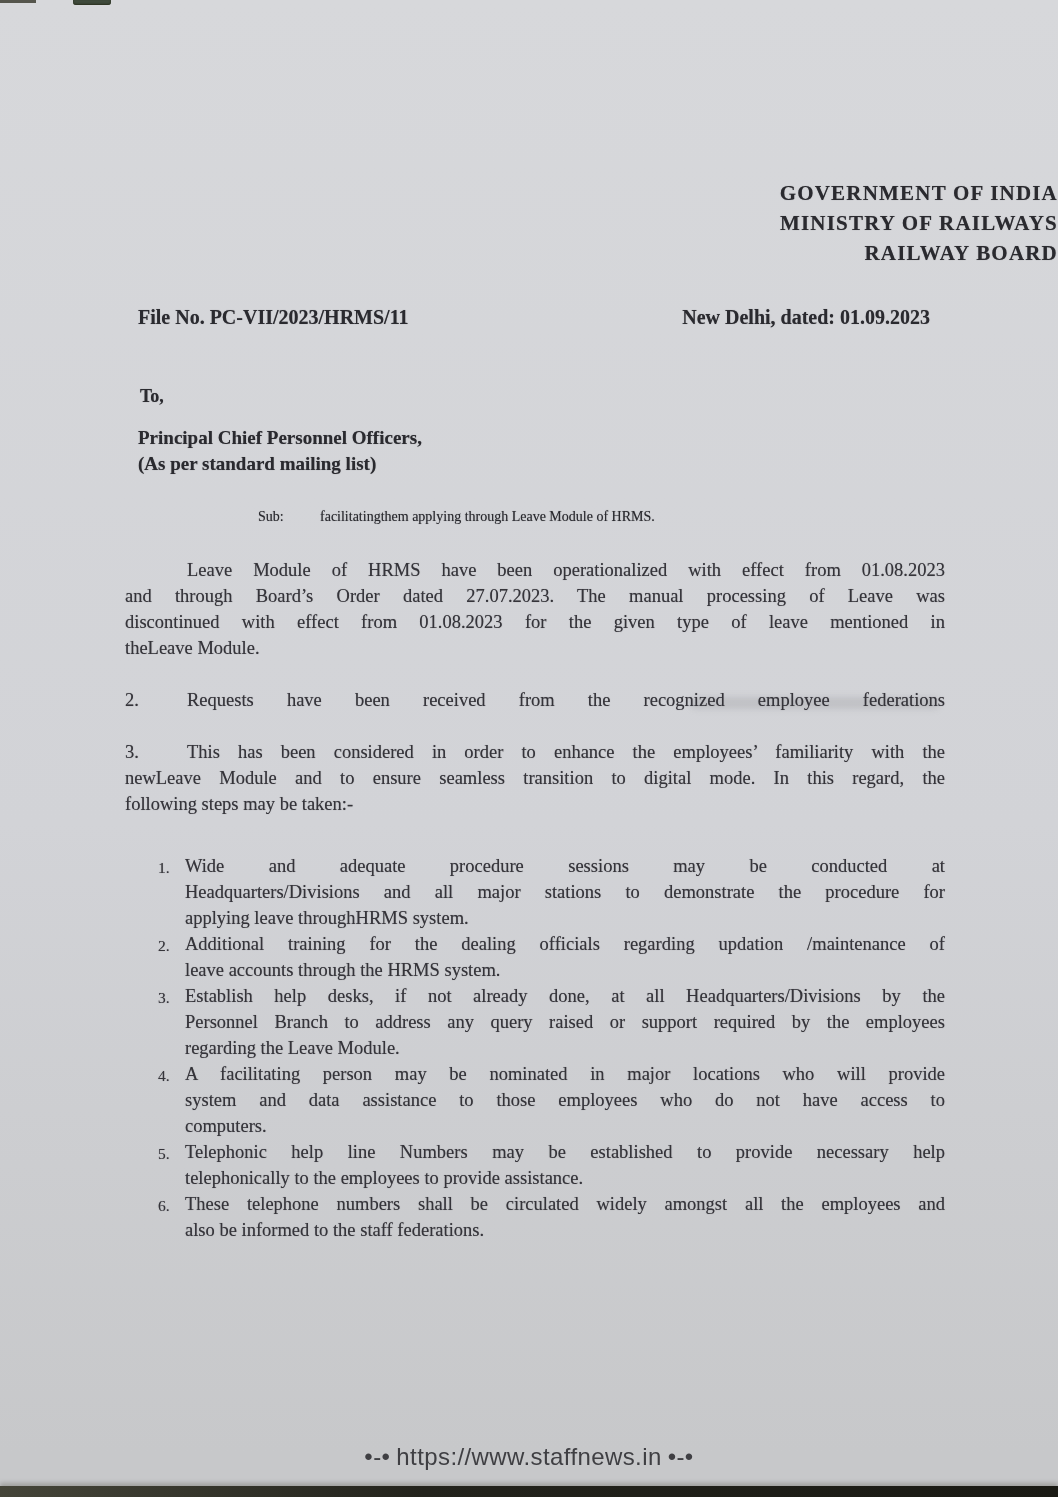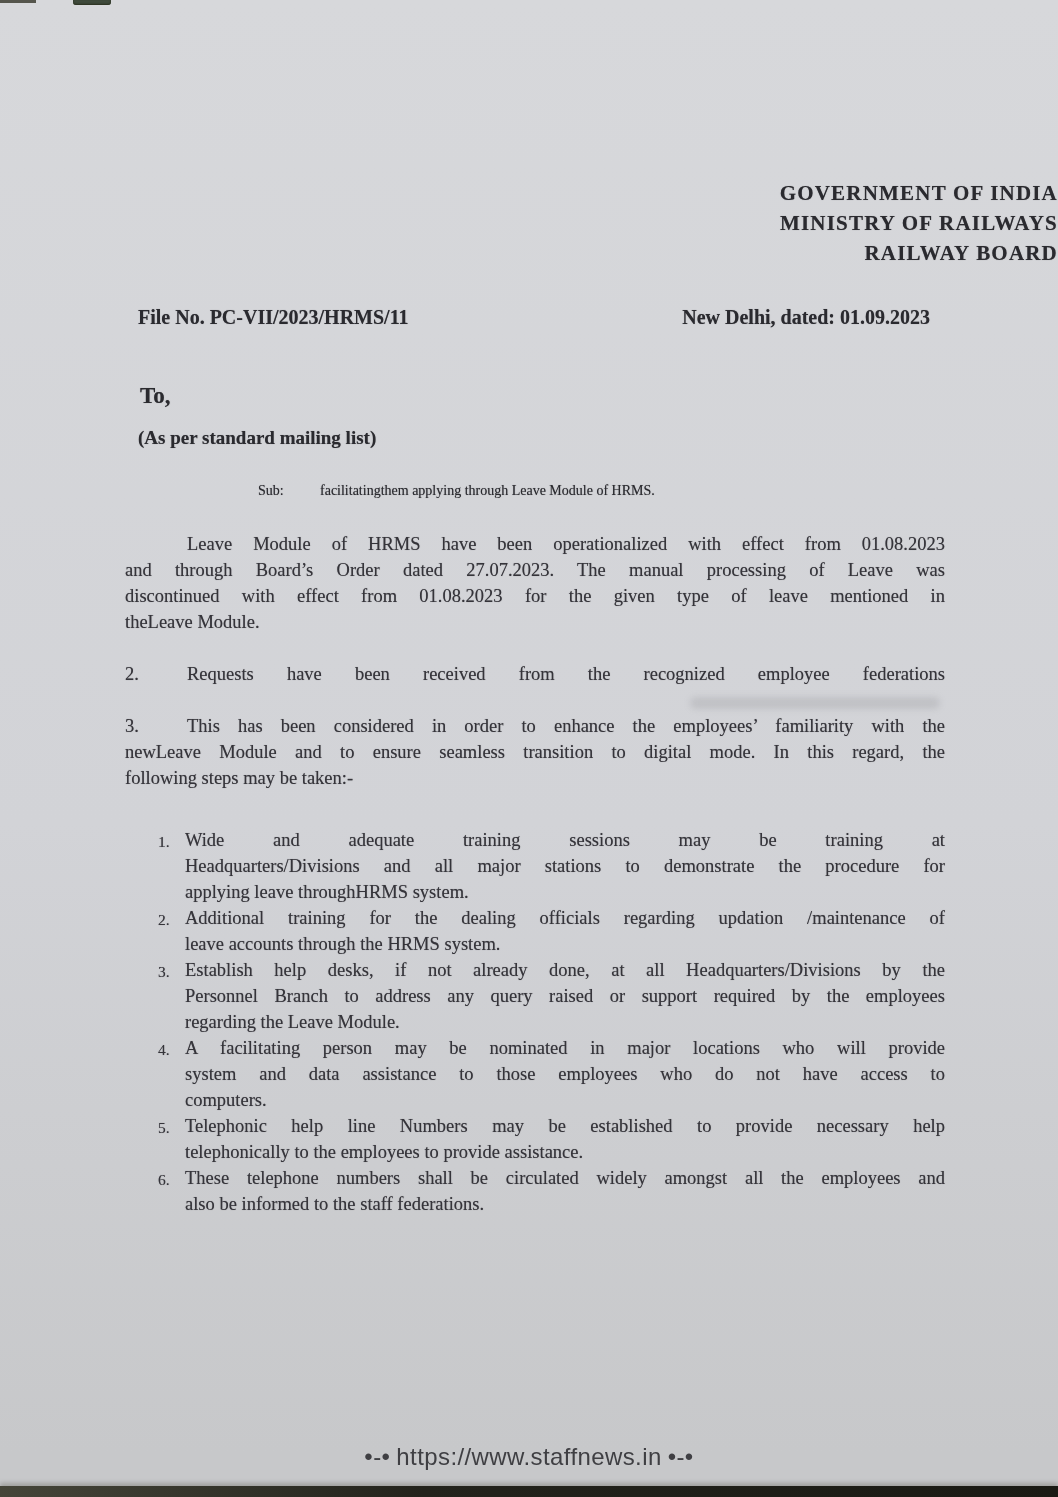--- a/index.html
+++ b/index.html
@@ -10,21 +10,21 @@
     background: linear-gradient(180deg, var(--paper-top,#d7d8db) 0%, var(--paper-mid,#d2d3d7) 55%, var(--paper-bottom,#c7c8ca) 97%);
     font-family: "Liberation Serif", serif;
     color: var(--ink,#35343a);
   }
   .page { padding-top: 178px; text-shadow: 0 0 0.8px rgba(55,54,60,0.55); }
 
   .title-block { text-align: right; font-weight: bold; font-size: 21px; line-height: 30px; letter-spacing: 1.2px; color: var(--heading-ink,#2a2a2f); }
 
   .file-row { display: flex; justify-content: space-between; margin: 38px 128px 0 138px; font-weight: bold; font-size: 20px; color: var(--heading-ink,#2a2a2f); }
 
-  .to-label { margin: 54px 0 0 140px; font-weight: bold; font-size: 23px; line-height: 26px; color: var(--heading-ink,#2a2a2f); }
+  .to-label { margin: 54px 0 0 140px; font-weight: bold; font-size: 18px; line-height: 26px; color: var(--heading-ink,#2a2a2f); }
   .addressee { margin: 16px 0 0 138px; font-weight: bold; font-size: 19px; line-height: 26px; color: var(--heading-ink,#2a2a2f); }
 
   .subject { position: relative; margin: 26px 118px 0 258px; padding-left: 62px; font-weight: normal; font-size: 14px; line-height: 28px; color: var(--heading-ink,#2a2a2f); }
   .subject-label { position: absolute; left: 0; top: 0; }
 
   .body-para { position: relative; margin: 26px 113px 0 125px; font-size: 18.5px; line-height: 26px; }
   .steps { margin: 36px 113px 0 185px; font-size: 18.5px; line-height: 26px; }
   .step { position: relative; }
   .snum { position: absolute; left: -27px; top: 2px; font-size: 15.5px; }
   .pnum { display: inline-block; width: 62px; }
@@ -57,20 +57,21 @@
   </div>
 
   <div class="file-row">
     <span>File No. PC-VII/2023/HRMS/11</span>
     <span>New Delhi, dated: 01.09.2023</span>
   </div>
 
   <div class="to-label">To,</div>
 
   <div class="addressee">
+    <div>Principal Chief Personnel Officers,</div>
     <div>(As per standard mailing list)</div>
   </div>
 
   <div class="subject">
     <span class="subject-label">Sub:</span>
     <div class="ll">facilitatingthem applying through Leave Module of HRMS.</div>
   </div>
 
   <div class="body-para">
     <div class="jl indent">Leave Module of HRMS have been operationalized with effect from 01.08.2023</div>
@@ -86,21 +87,21 @@
   <div class="body-para">
     <div class="jl"><span class="pnum">3.</span><span>This has been considered in order to enhance the employees’ familiarity with the</span></div>
     <div class="jl">newLeave Module and to ensure seamless transition to digital mode. In this regard, the</div>
     <div class="ll">following steps may be taken:-</div>
   </div>
 
   <div class="steps">
 
     <div class="step">
       <span class="snum">1.</span>
-      <div class="jl">Wide and adequate training sessions may be training at</div>
+      <div class="jl">Wide and adequate procedure sessions may be conducted at</div>
       <div class="jl">Headquarters/Divisions and all major stations to demonstrate the procedure for</div>
       <div class="ll">applying leave throughHRMS system.</div>
     </div>
 
     <div class="step">
       <span class="snum">2.</span>
       <div class="jl">Additional training for the dealing officials regarding updation /maintenance of</div>
       <div class="ll">leave accounts through the HRMS system.</div>
     </div>
 

